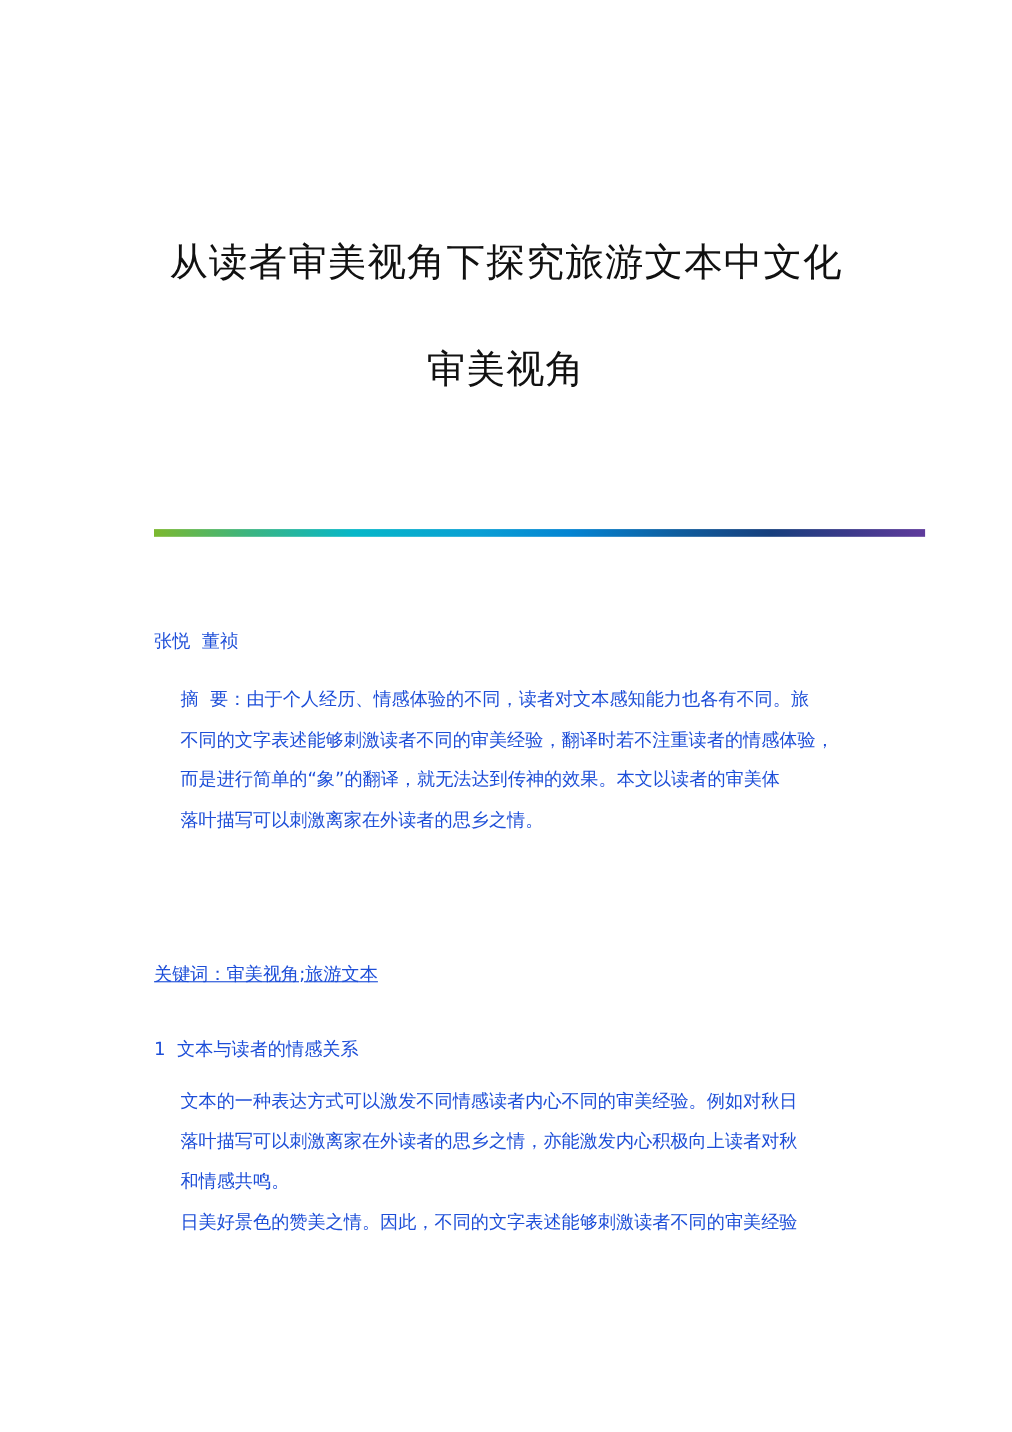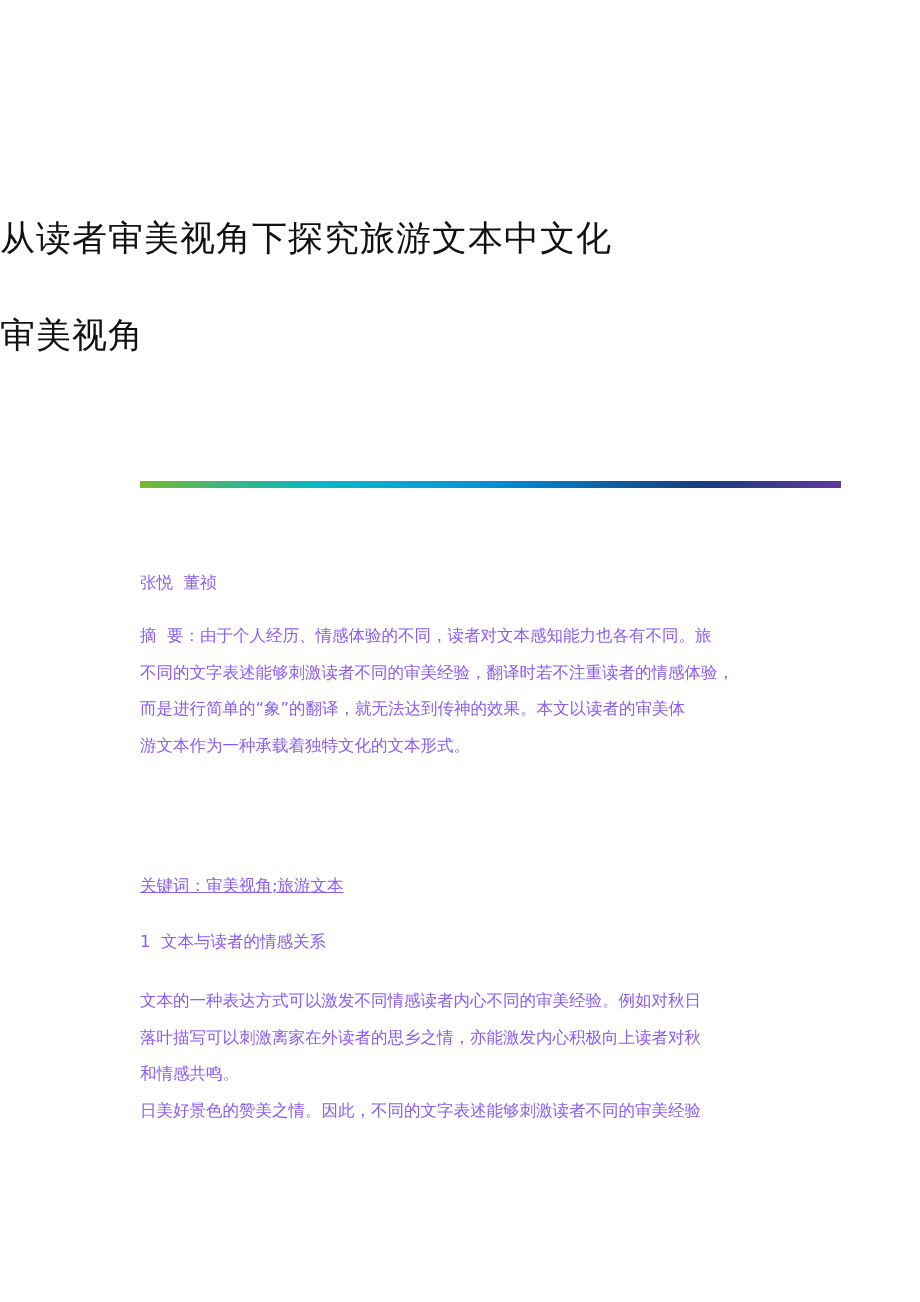--- a/index.html
+++ b/index.html
@@ -1,51 +1,51 @@
 <!DOCTYPE html>
 <html><head>
   <meta charset="utf-8">
   <style>
     html, body { margin: 0; padding: 0; background: #ffffff; }
     body { width: 920px; height: 1302px; position: relative; overflow: hidden;
            font-family: "DejaVu Sans", "Liberation Sans", sans-serif; color: #1a1a1a; }
-    .title-line { position: absolute; left: 0; width: 920px; 
+    .title-line { position: absolute; left: 0; width: 920px; text-align: center;
                   font-family: "DejaVu Sans", sans-serif; font-size: 35px; color: #111; letter-spacing: 1px; }
     #title1 { top: 215px; }
     #title2 { top: 312px; }
     .divider { position: absolute; left: 140px; top: 481px; width: 701px; height: 7px;
                background: linear-gradient(to right, #7cb82f 0%, #3db57f 12%, #06b7c8 26%, #0a9fd4 42%, #0484d2 54%, #0f5d9e 68%, #173f7d 80%, #3b3a8a 90%, #5f3b9c 100%); }
     .para { position: absolute; left: 140px; width: 640px; font-size: 16.5px; line-height: 36.5px;
-            color: #8b5cf6; text-align: justify; }
+            color: #1d4ed8; text-align: justify; }
     #authors { top: 565px; }
     #abstract { top: 618px; }
     #keywords { top: 868px; text-decoration: underline; }
     #section1 { top: 924px; }
     #body1 { top: 983px; }
-    .line { display: block; white-space: nowrap; }
+    .line { display: block; white-space: nowrap; margin-left: 24px; }
   </style>
 </head>
 <body>
 
 <div id="title1" class="title-line">从读者审美视角下探究旅游文本中文化</div>
 <div id="title2" class="title-line">审美视角</div>
 
 <div class="divider"></div>
 
 <div id="authors" class="para" style="white-space:pre;">张悦  董祯</div>
 
 <div id="abstract" class="para">
   <span class="line" style="white-space:pre;">摘  要：由于个人经历、情感体验的不同，读者对文本感知能力也各有不同。旅</span>
   <span class="line">不同的文字表述能够刺激读者不同的审美经验，翻译时若不注重读者的情感体验，</span>
   <span class="line">而是进行简单的“象”的翻译，就无法达到传神的效果。本文以读者的审美体</span>
-  <span class="line">游文本作为一种承载着独特文化的文本形式。</span>
+  <span class="line">落叶描写可以刺激离家在外读者的思乡之情。</span>
 </div>
 
 <div id="keywords" class="para">关键词：审美视角;旅游文本</div>
 
-<div id="section1" class="para" style="white-space:pre;">1  文本与读者的情感关系</div>
+<div id="section1" class="para" style="white-space:pre;margin-top:12px;">1  文本与读者的情感关系</div>
 
 <div id="body1" class="para">
   <span class="line">文本的一种表达方式可以激发不同情感读者内心不同的审美经验。例如对秋日</span>
   <span class="line">落叶描写可以刺激离家在外读者的思乡之情，亦能激发内心积极向上读者对秋</span>
   <span class="line">和情感共鸣。</span>
   <span class="line">日美好景色的赞美之情。因此，不同的文字表述能够刺激读者不同的审美经验</span>
 </div>
 
 </body></html>

